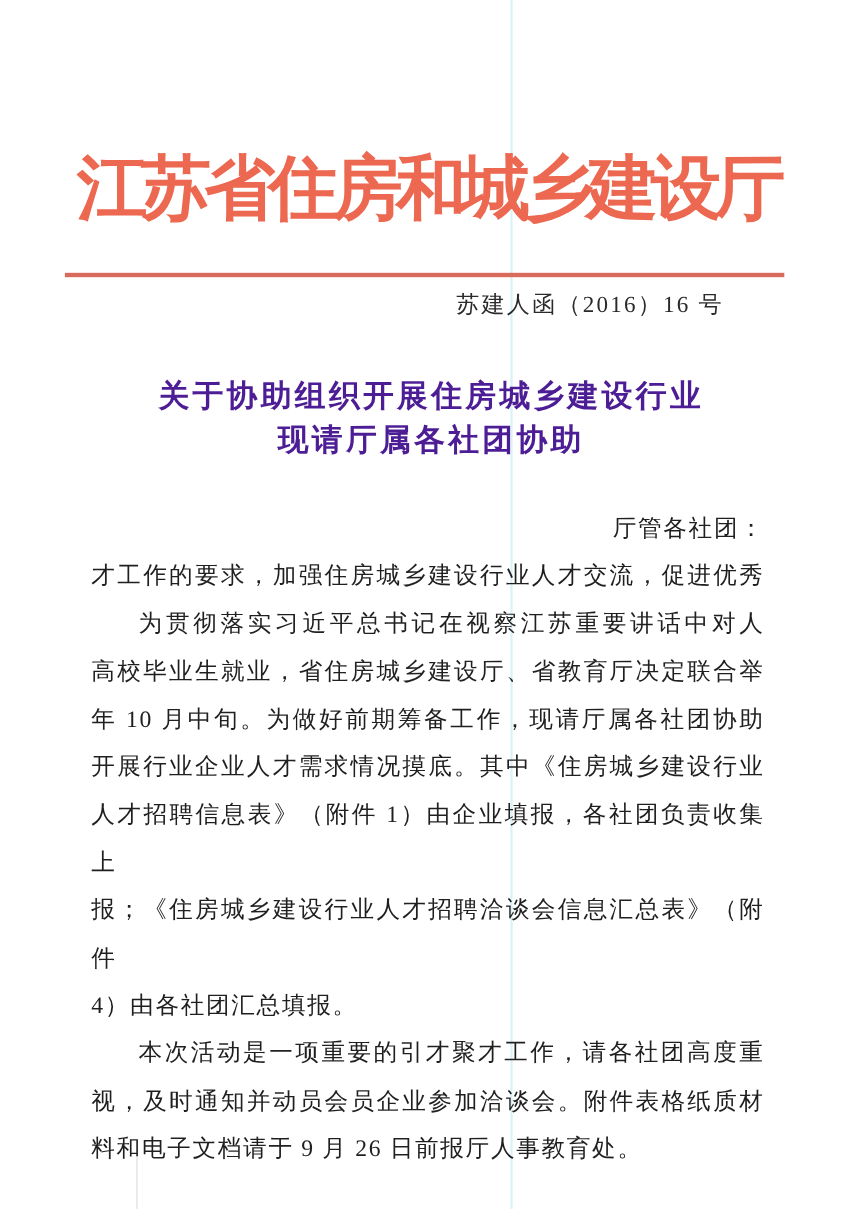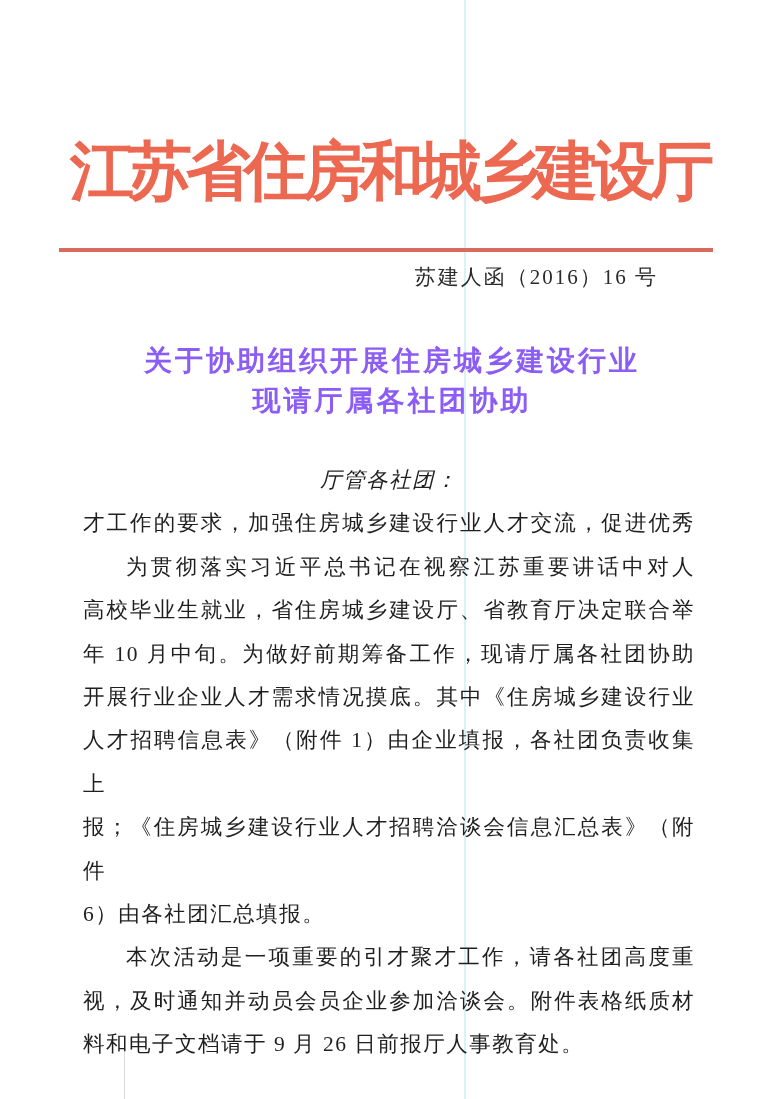--- a/index.html
+++ b/index.html
@@ -69,36 +69,35 @@
   .doc-title {
     position: absolute;
     top: 341px;
     left: 0;
     right: 0;
     text-align: center;
     font-size: 28px;
     line-height: 40px;
     font-weight: bold;
     letter-spacing: 3px;
-    color: #8b5cf6;
+    color: #4c1d95;
     padding-left: 12px;
   }
   .body-block {
     position: absolute;
     top: 459px;
     left: 83px;
     width: 612px;
     font-size: 21.5px;
     line-height: 43.4px;
     letter-spacing: 1.5px;
     color: #1f1f1f;
   }
   .salutation {
-    text-align: center;
-    font-style: italic;
+    text-align: right;
   }
   .bline {
     text-align: justify;
     text-align-last: justify;
   }
   .bline.indent {
     text-indent: 2em;
   }
   .bline.lastline {
     text-align-last: left;
@@ -127,21 +126,21 @@
     <div class="salutation">厅管各社团：</div>
 
     <div>
       <div class="bline">才工作的要求，加强住房城乡建设行业人才交流，促进优秀</div>
       <div class="bline indent">为贯彻落实习近平总书记在视察江苏重要讲话中对人</div>
       <div class="bline">高校毕业生就业，省住房城乡建设厅、省教育厅决定联合举</div>
       <div class="bline">年 10 月中旬。为做好前期筹备工作，现请厅属各社团协助</div>
       <div class="bline">开展行业企业人才需求情况摸底。其中《住房城乡建设行业</div>
       <div class="bline">人才招聘信息表》（附件 1）由企业填报，各社团负责收集上</div>
       <div class="bline">报；《住房城乡建设行业人才招聘洽谈会信息汇总表》（附件</div>
-      <div class="bline lastline">6）由各社团汇总填报。</div>
+      <div class="bline lastline">4）由各社团汇总填报。</div>
     </div>
 
     <div>
       <div class="bline indent">本次活动是一项重要的引才聚才工作，请各社团高度重</div>
       <div class="bline">视，及时通知并动员会员企业参加洽谈会。附件表格纸质材</div>
       <div class="bline lastline">料和电子文档请于 9 月 26 日前报厅人事教育处。</div>
     </div>
   </div>
 
 </div>

